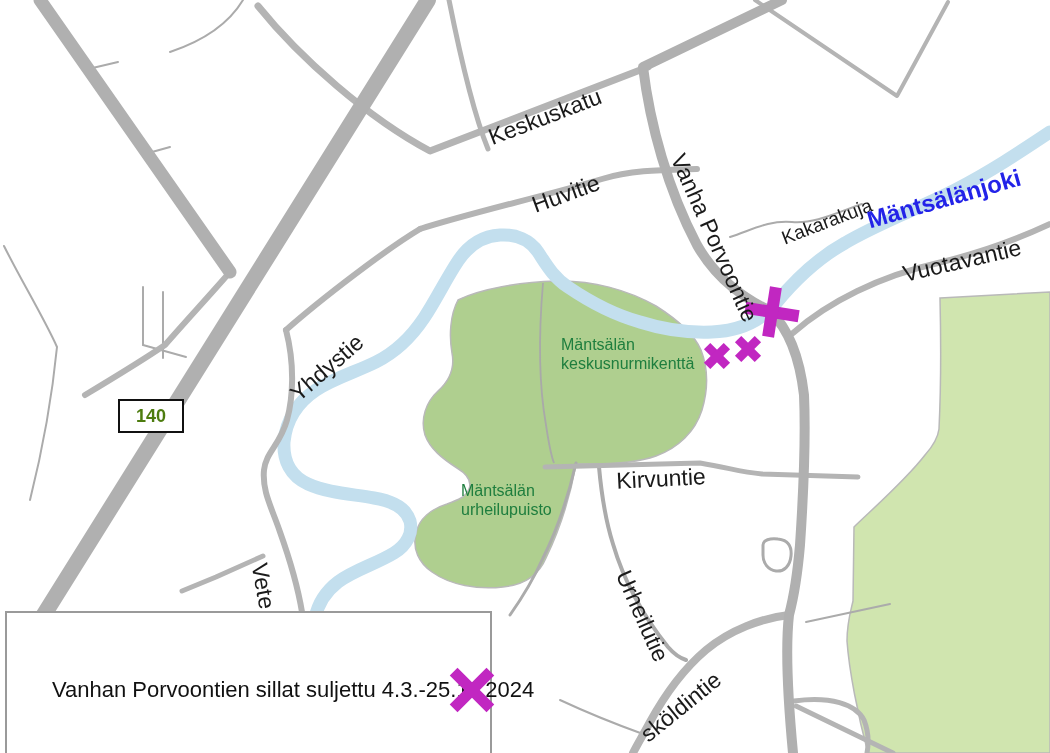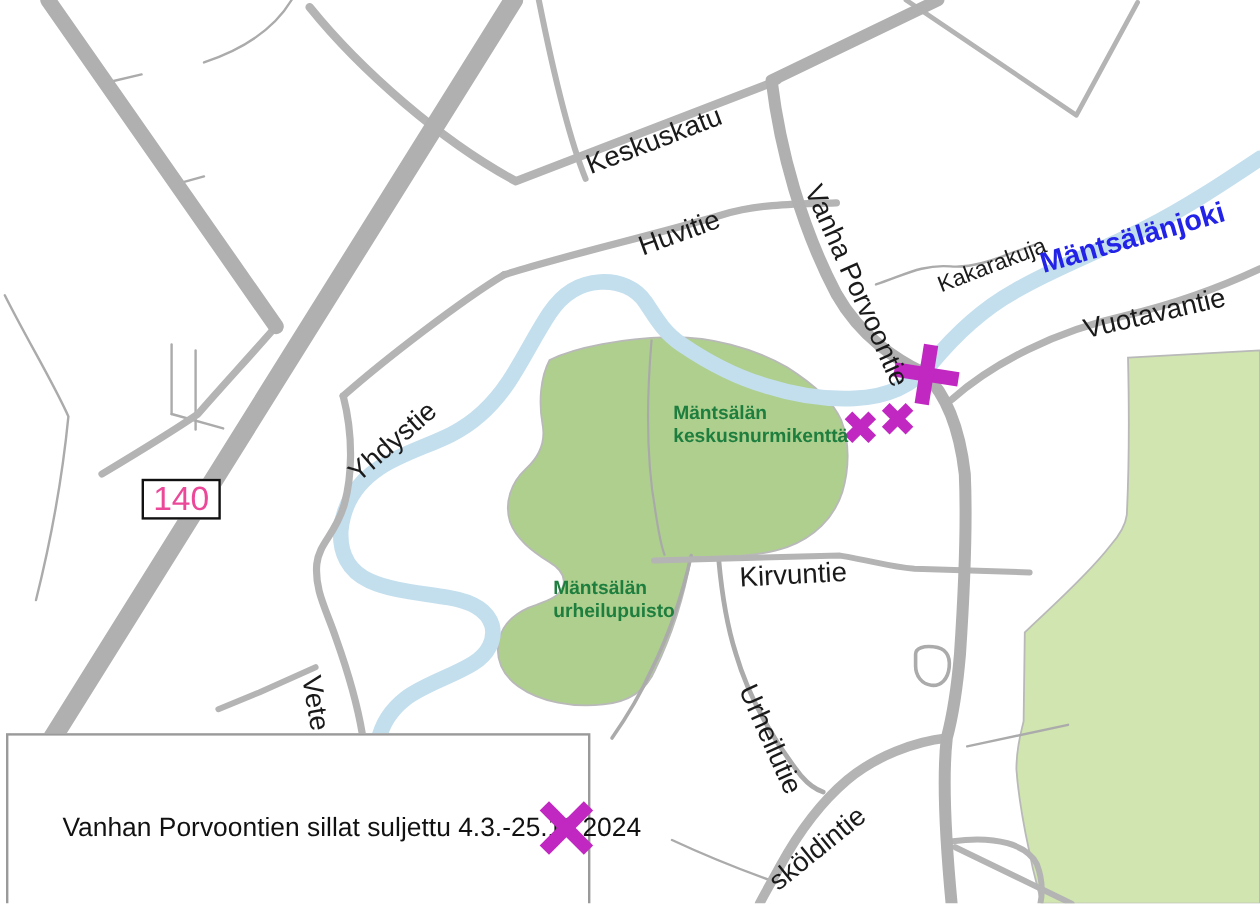--- a/index.html
+++ b/index.html
@@ -13,26 +13,26 @@
   #lbl-vanha-porvoontie{left:714px;top:238px;transform:translate(-50%,-50%) rotate(66deg);}
   #lbl-kakarakuja{left:827px;top:222px;font-size:19px;transform:translate(-50%,-50%) rotate(-21deg);}
   #lbl-joki{left:944px;top:199px;font-size:24px;font-weight:bold;color:#2323e8;
             transform:translate(-50%,-50%) rotate(-16deg);}
   #lbl-vuotavantie{left:962px;top:261px;transform:translate(-50%,-50%) rotate(-13deg);}
   #lbl-yhdystie{left:327px;top:368px;transform:translate(-50%,-50%) rotate(-41deg);}
   #lbl-kirvuntie{left:661px;top:479px;transform:translate(-50%,-50%) rotate(-3deg);}
   #lbl-urheilutie{left:642px;top:616px;transform:translate(-50%,-50%) rotate(66deg);}
   #lbl-skoldintie{left:681px;top:707px;transform:translate(-50%,-50%) rotate(-39deg);}
   #lbl-vete{left:263px;top:586px;transform:translate(-50%,-50%) rotate(80deg);}
-  .park-lbl{position:absolute;color:#1e7e3e;font-size:16px;font-weight:700;line-height:1.18;}
+  .park-lbl{position:absolute;color:#1e7e3e;font-size:16px;font-weight:400;line-height:1.18;}
   #lbl-kentta{left:561px;top:336px;}
   #lbl-puisto{left:461px;top:482px;}
   #badge-140{position:absolute;left:118px;top:399px;width:62px;height:30px;background:#ffffff;
              border:2px solid #111111;display:flex;align-items:center;justify-content:center;
-             font-size:28px;color:#ec4899;}
+             font-size:18px;color:#4d7c0f;font-weight:bold;}
   #legend{position:absolute;left:5px;top:611px;width:483px;height:150px;background:#ffffff;
           border:2px solid #9a9a9a;}
   #legend-text{position:absolute;left:45px;top:64px;font-size:22px;color:#111111;white-space:nowrap;}
   .xmark{position:absolute;width:56px;height:56px;}
   #legend-x{left:437px;top:49px;}
   .xmark .bar{position:absolute;left:50%;top:50%;background:#c127c1;}
   .xmark .b1{width:52px;height:11px;transform:translate(-50%,-50%) rotate(45deg);}
   .xmark .b2{width:52px;height:11px;transform:translate(-50%,-50%) rotate(-45deg);}
 </style>
 </head>

